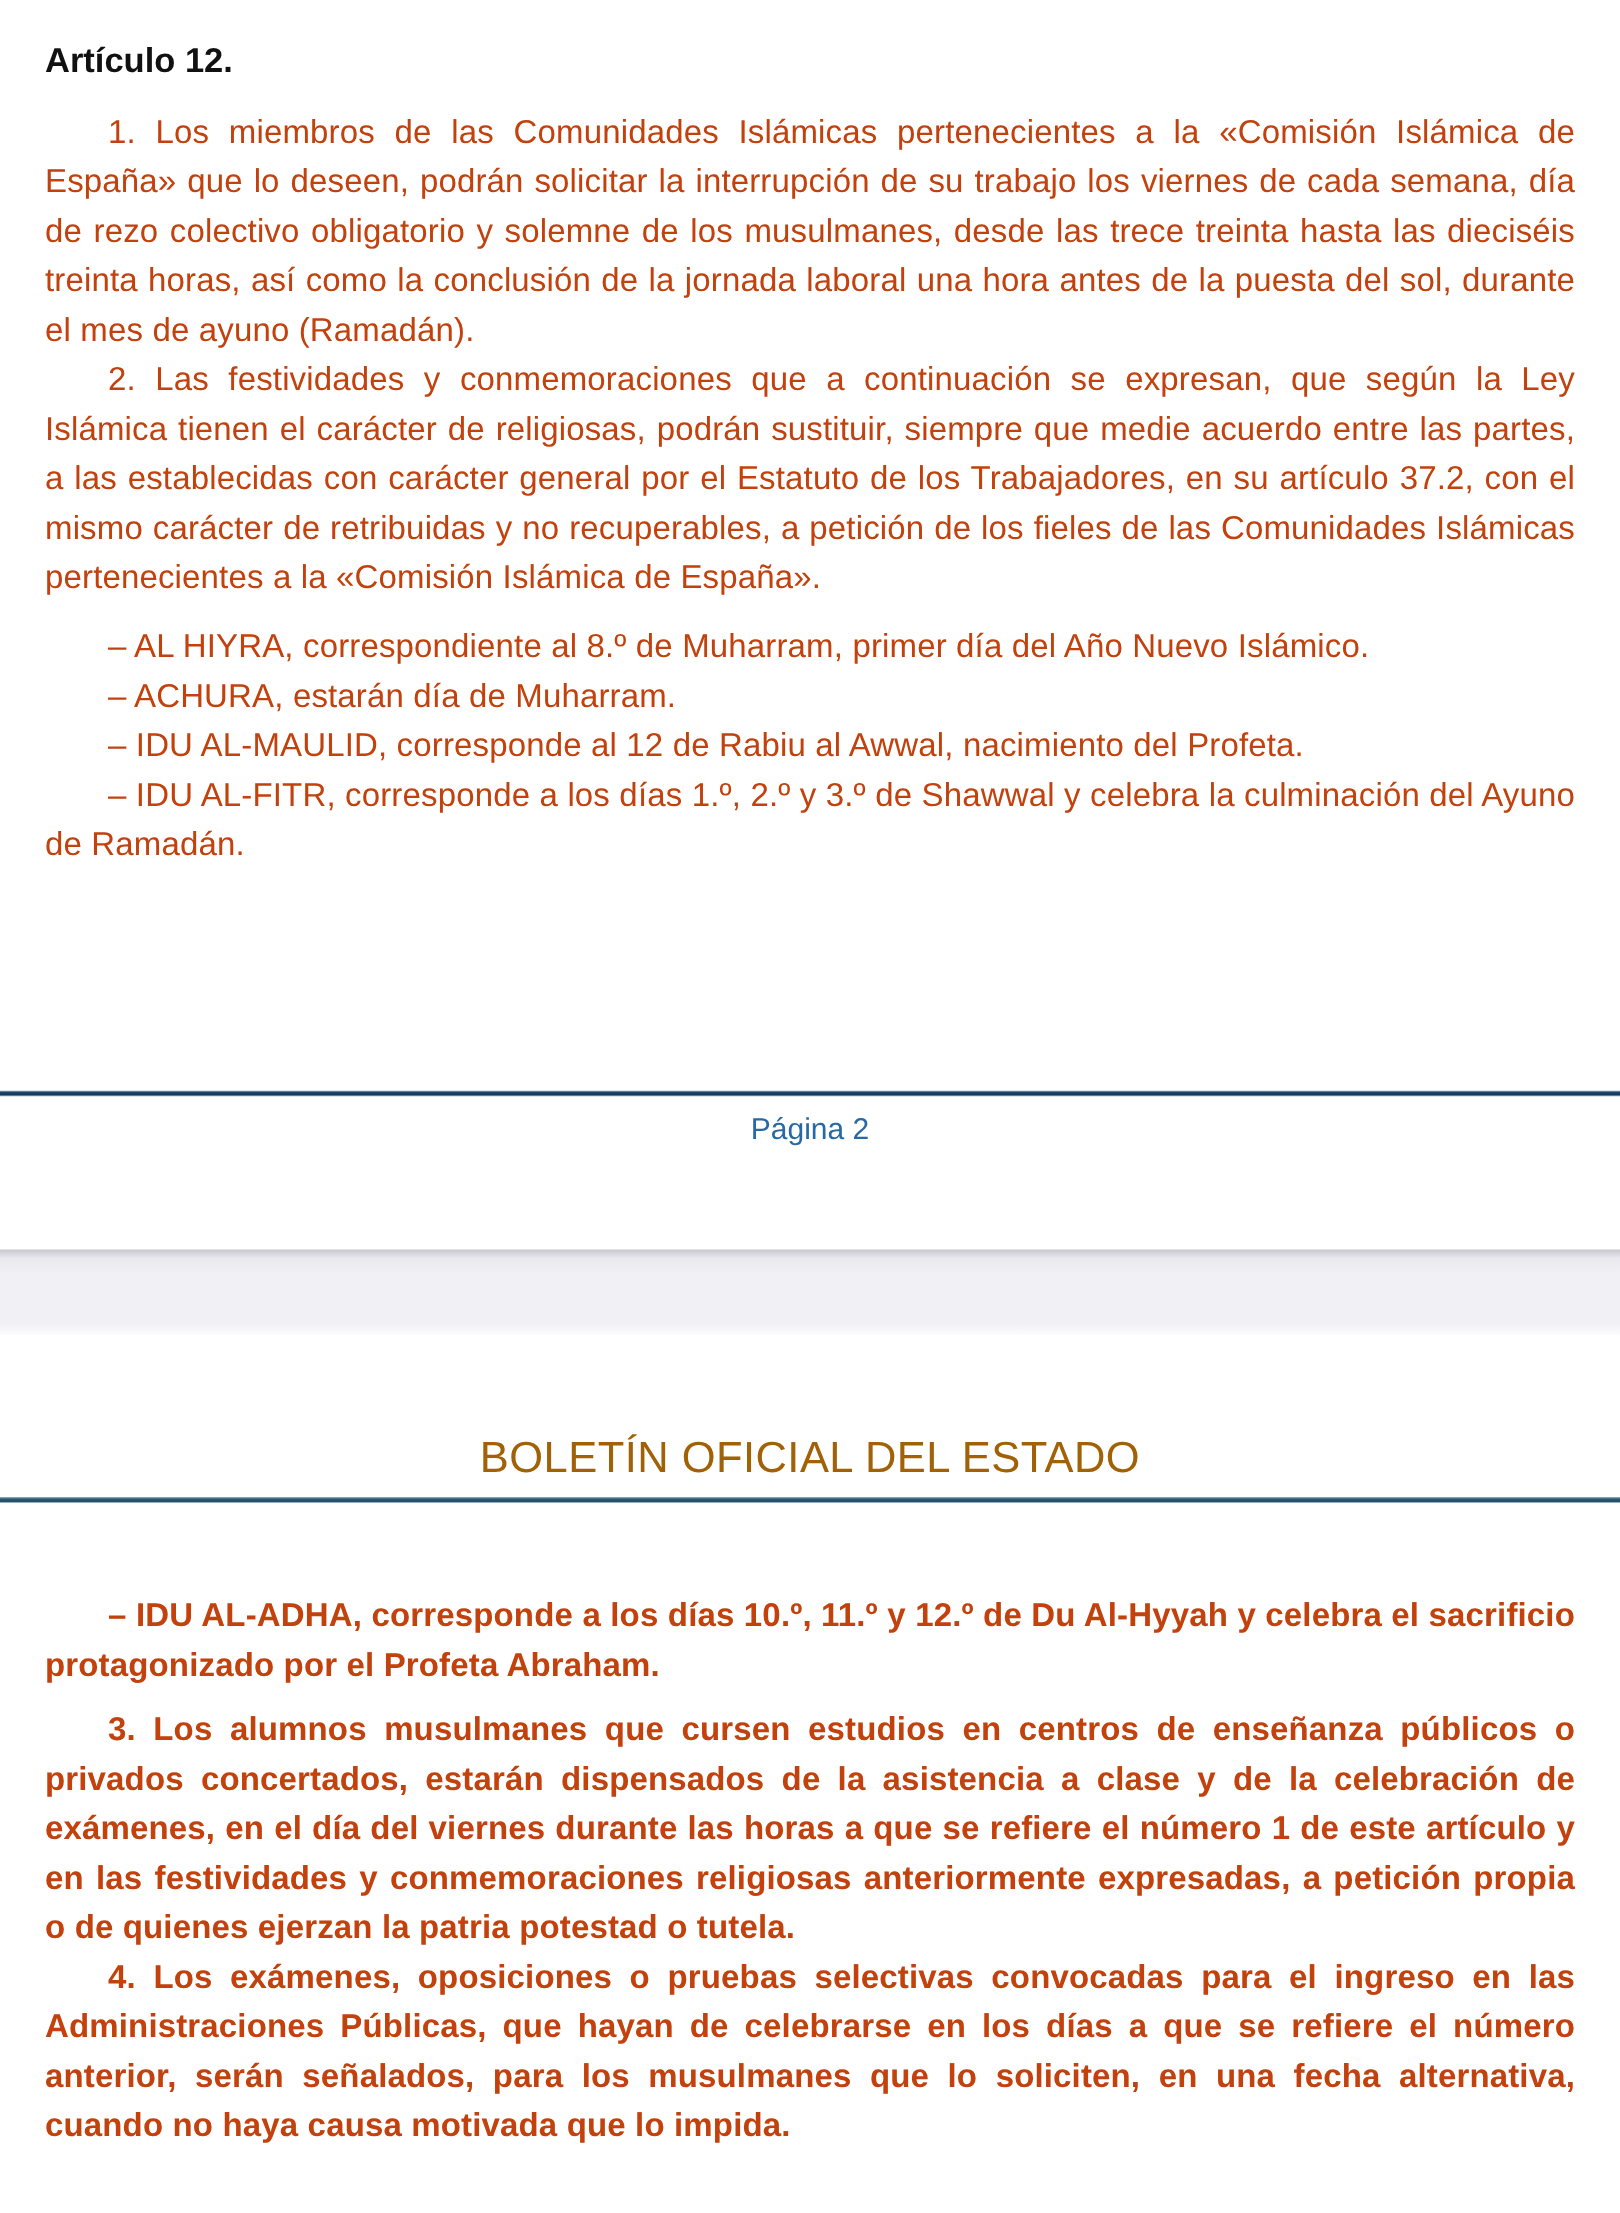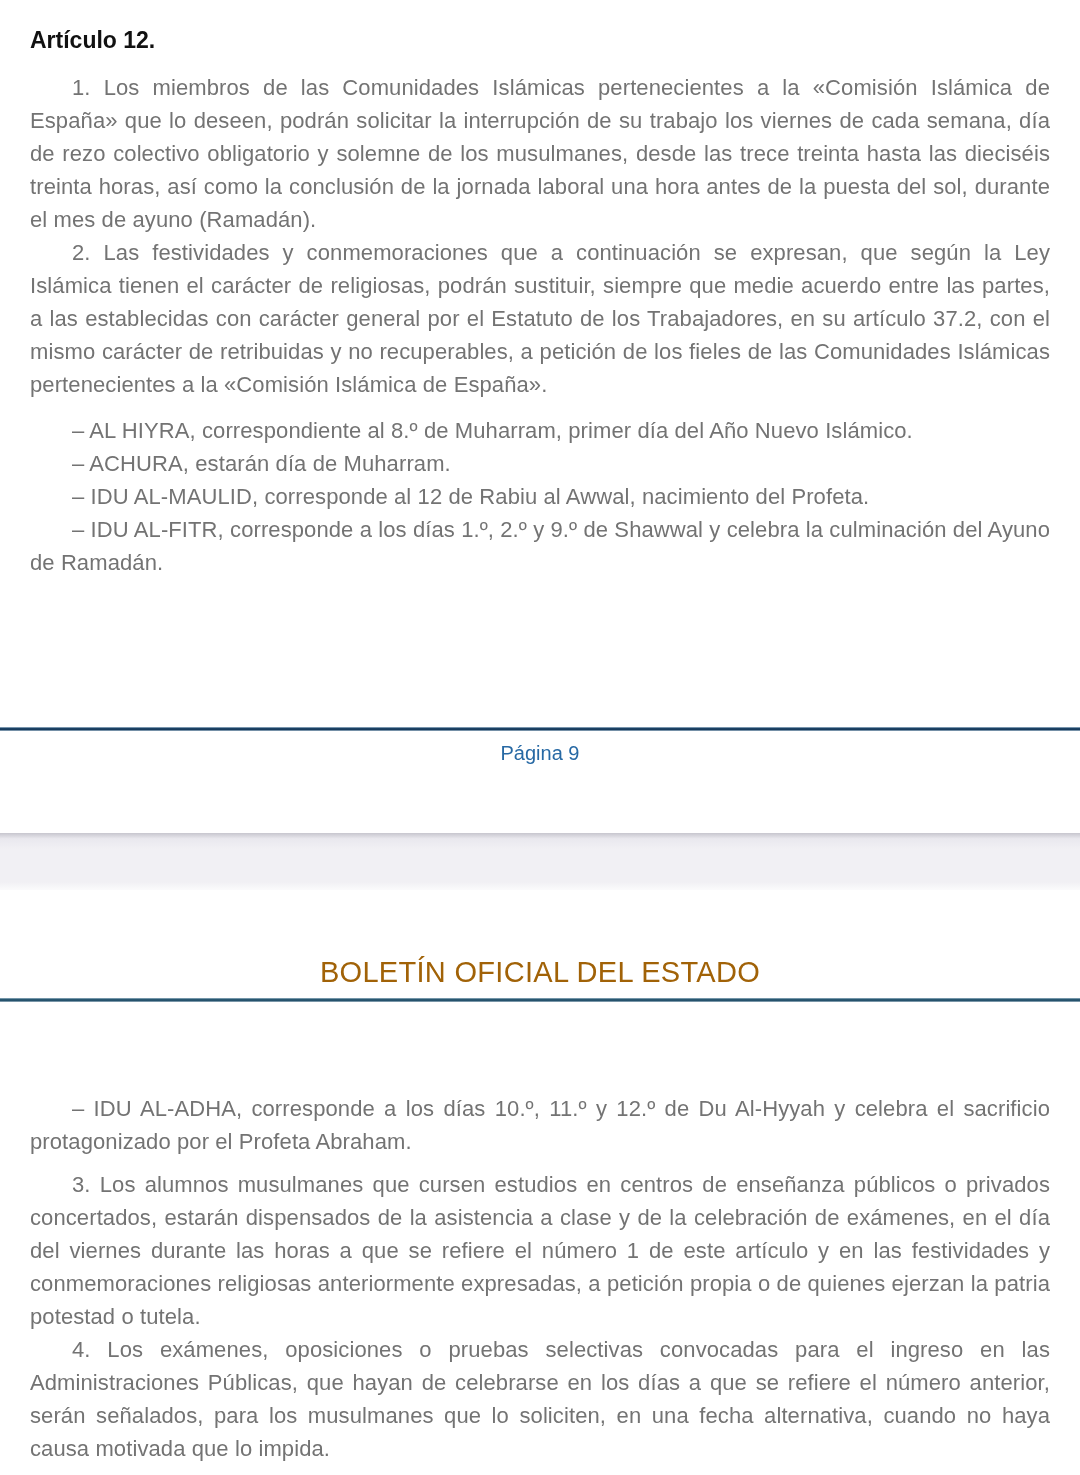--- a/index.html
+++ b/index.html
@@ -15,21 +15,21 @@
     color: #1f1f1f;
   }
 
   
   .text-col { padding-left: 30px; padding-right: 30px; }
   .body-p {
     font-size: 22px;
     line-height: 33px;
     text-align: justify;
     text-indent: 42px;
-    color: #737373;
+    color: #c2410c;
     letter-spacing: 0.1px;
   }
   .article-heading {
     font-size: 23px;
     line-height: 31px;
     font-weight: bold;
     color: #111111;
   }
 
   
@@ -82,45 +82,45 @@
   }
   .masthead-subtitle {
     font-size: 21px;
     line-height: 30px;
     color: #1d5b8c;
     letter-spacing: 0.3px;
   }
   .rule-masthead {
     background: linear-gradient(180deg, #9db8c8 0%, #2a5871 35%, #24506a 75%, #cddbe4 100%);
   }
-  .page-2-body { padding-top: 90px; }
+  .page-2-body { padding-top: 58px; font-weight: bold; }
   .p-spaced { margin-bottom: 10px; }
 </style>
 </head>
 <body>
 
 <div class="viewer">
 
   <section>
     <div class="page-1-text text-col">
       <h2 class="article-heading">Artículo 12.</h2>
 
       <p class="body-p">1. Los miembros de las Comunidades Islámicas pertenecientes a la «Comisión Islámica de España» que lo deseen, podrán solicitar la interrupción de su trabajo los viernes de cada semana, día de rezo colectivo obligatorio y solemne de los musulmanes, desde las trece treinta hasta las dieciséis treinta horas, así como la conclusión de la jornada laboral una hora antes de la puesta del sol, durante el mes de ayuno (Ramadán).</p>
       <p class="body-p">2. Las festividades y conmemoraciones que a continuación se expresan, que según la Ley Islámica tienen el carácter de religiosas, podrán sustituir, siempre que medie acuerdo entre las partes, a las establecidas con carácter general por el Estatuto de los Trabajadores, en su artículo 37.2, con el mismo carácter de retribuidas y no recuperables, a petición de los fieles de las Comunidades Islámicas pertenecientes a la «Comisión Islámica de España».</p>
 
       <div class="holiday-list">
         <p class="body-p">– AL HIYRA, correspondiente al 8.º de Muharram, primer día del Año Nuevo Islámico.</p>
         <p class="body-p">– ACHURA, estarán día de Muharram.</p>
         <p class="body-p">– IDU AL-MAULID, corresponde al 12 de Rabiu al Awwal, nacimiento del Profeta.</p>
-        <p class="body-p">– IDU AL-FITR, corresponde a los días 1.º, 2.º y 9.º de Shawwal y celebra la culminación del Ayuno de Ramadán.</p>
+        <p class="body-p">– IDU AL-FITR, corresponde a los días 1.º, 2.º y 3.º de Shawwal y celebra la culminación del Ayuno de Ramadán.</p>
       </div>
     </div>
 
     <div class="rule rule-footer"></div>
-    <div class="page-number">Página 9</div>
+    <div class="page-number">Página 2</div>
   </section>
 
   <div class="page-gap"></div>
 
   <section>
     <header class="masthead">
       <div class="masthead-title">BOLETÍN OFICIAL DEL ESTADO</div>
     </header>
     <div class="rule rule-masthead"></div>
 

